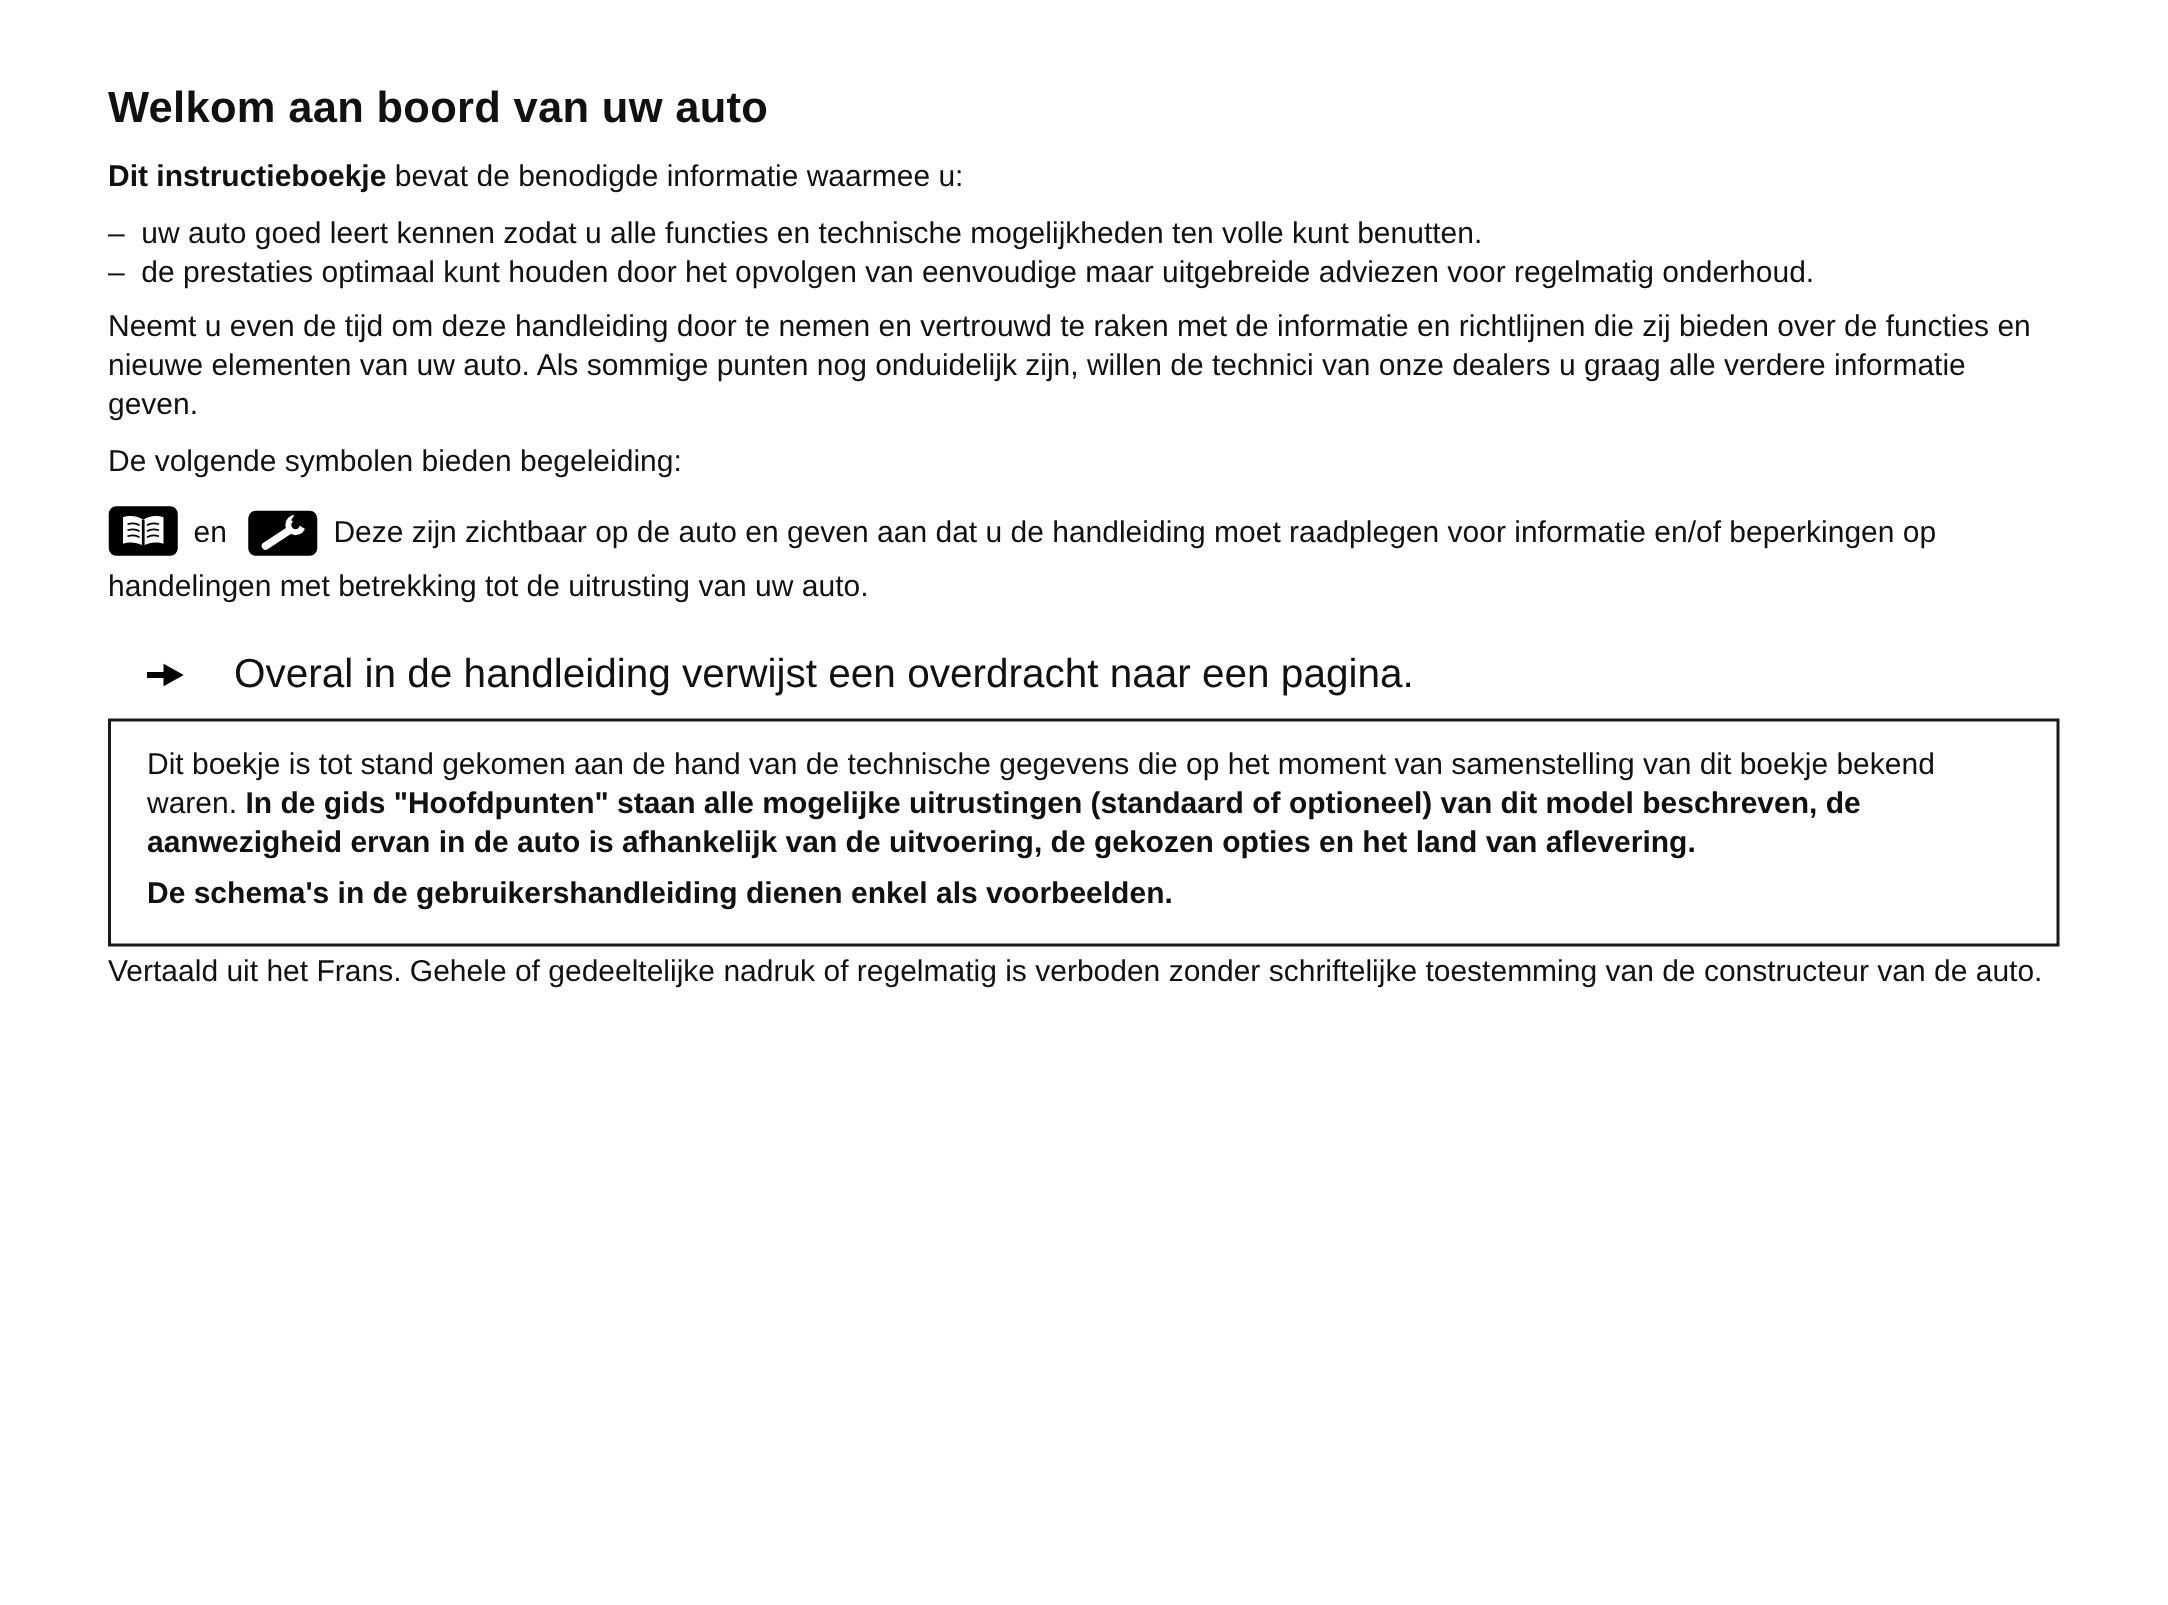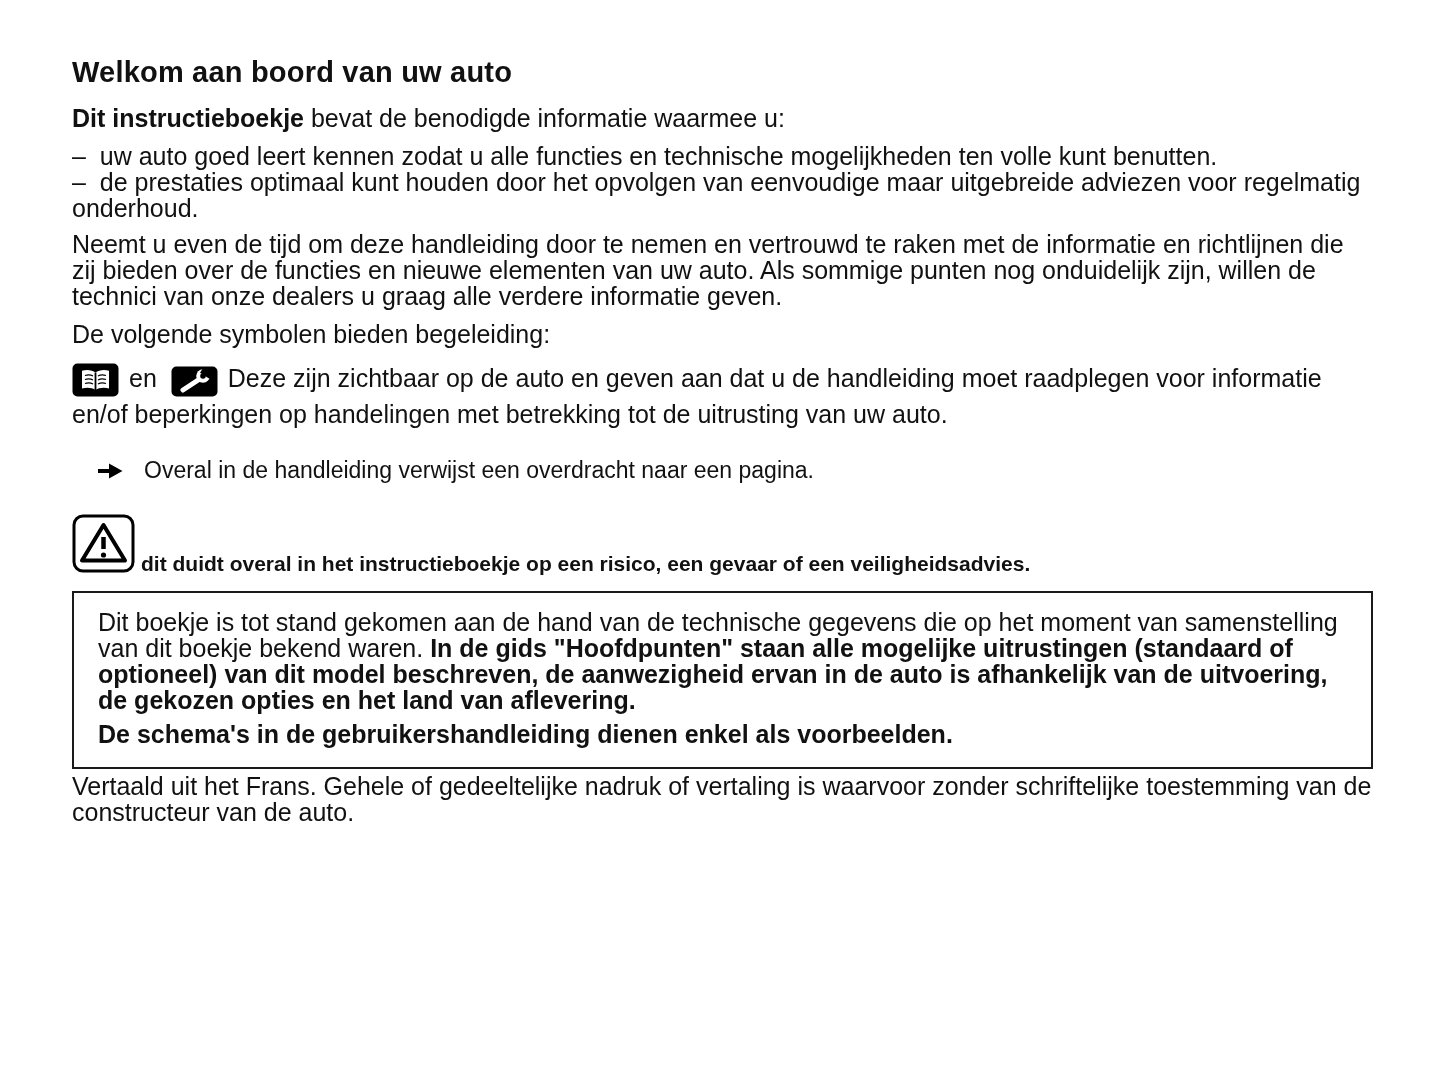--- a/index.html
+++ b/index.html
@@ -20,44 +20,44 @@
     height: 1070px;
     padding: 56px 72px 0 72px;
   }
   h1.title {
     font-size: 29px;
     font-weight: 700;
     margin: 0 0 16px 0;
     letter-spacing: 0.2px;
   }
   p.body, .info-box p, .bullets p {
-    font-size: 25px;
+    font-size: 20px;
     line-height: 26px;
     margin: 0 0 12px 0;
   }
   .bullets p {
     margin: 0;
     white-space: pre-wrap;
   }
   .para-read { margin-top: 10px !important; }
   .symbols-intro { margin-top: 10px !important; margin-bottom: 16px !important; }
   .symbols { line-height: 27px; }
   .icon-badge {
     display: inline-block;
     vertical-align: -10px;
     margin-right: 10px;
   }
   .icon-badge.second { margin-left: 6px; }
   .conn { margin-right: 8px; }
   .arrow-row {
     display: flex;
     align-items: center;
-    gap: 20px;
+    gap: 32px;
     margin: 30px 0 0 24px;
-    font-size: 23px;
+    font-size: 27px;
   }
   .arrow-ic { display: inline-flex; }
   .warning-row {
     display: flex;
     align-items: flex-end;
     gap: 6px;
     margin-top: 30px;
   }
   .warn-text {
     font-size: 21px;
@@ -108,30 +108,21 @@
   <div class="arrow-row">
     <span class="arrow-ic">
         <svg width="28" height="18" viewBox="0 0 28 18">
           <path d="M2 9 H16" stroke="#000" stroke-width="4"></path>
           <path d="M13 1.5 L26.5 9 L13 16.5 Z" fill="#000"></path>
         </svg>
       </span>
     <span>Overal in de handleiding verwijst een overdracht naar een pagina.</span>
   </div>
 
-  <div class="warning-row">
-    <span class="warn-ic"><svg width="63" height="59" viewBox="0 0 63 59">
-          <rect x="2" y="2" width="59" height="55" rx="9" fill="#fff" stroke="#000" stroke-width="3"></rect>
-          <path d="M31.5 11 L53 46.5 H10 Z" fill="none" stroke="#000" stroke-width="4" stroke-linejoin="round"></path>
-          <line x1="31.5" y1="23" x2="31.5" y2="35" stroke="#000" stroke-width="4.5"></line>
-          <circle cx="31.5" cy="41" r="2.6" fill="#000"></circle>
-        </svg></span>
-    <strong class="warn-text">dit duidt overal in het instructieboekje op een risico, een gevaar of een veiligheidsadvies.</strong>
-  </div>
 
   <div class="info-box">
     <p><span>Dit boekje is tot stand gekomen aan de hand van de technische gegevens die op het moment van samenstelling van dit boekje bekend waren. </span><strong>In de gids "Hoofdpunten" staan alle mogelijke uitrustingen (standaard of optioneel) van dit model beschreven, de aanwezigheid ervan in de auto is afhankelijk van de uitvoering, de gekozen opties en het land van aflevering.</strong></p>
     <p><strong>De schema's in de gebruikershandleiding dienen enkel als voorbeelden.</strong></p>
   </div>
 
-  <p class="body closing-2">Vertaald uit het Frans. Gehele of gedeeltelijke nadruk of vertaling is waarvoor zonder schriftelijke toestemming van de constructeur van de auto.</p>
+  <p class="body closing-2">Vertaald uit het Frans. Gehele of gedeeltelijke nadruk of regelmatig is verboden zonder schriftelijke toestemming van de constructeur van de auto.</p>
 
 </div>
 
 </body></html>

